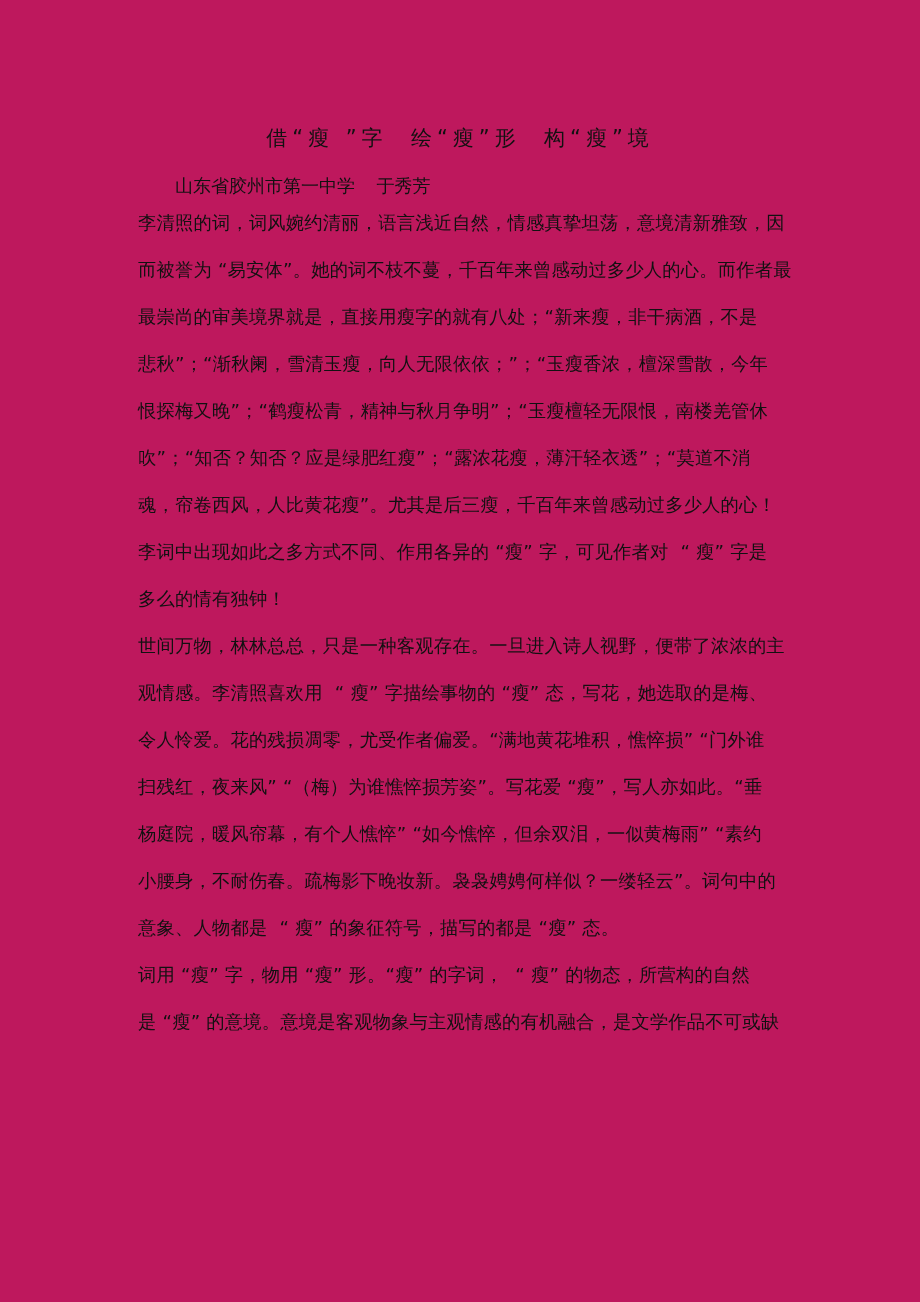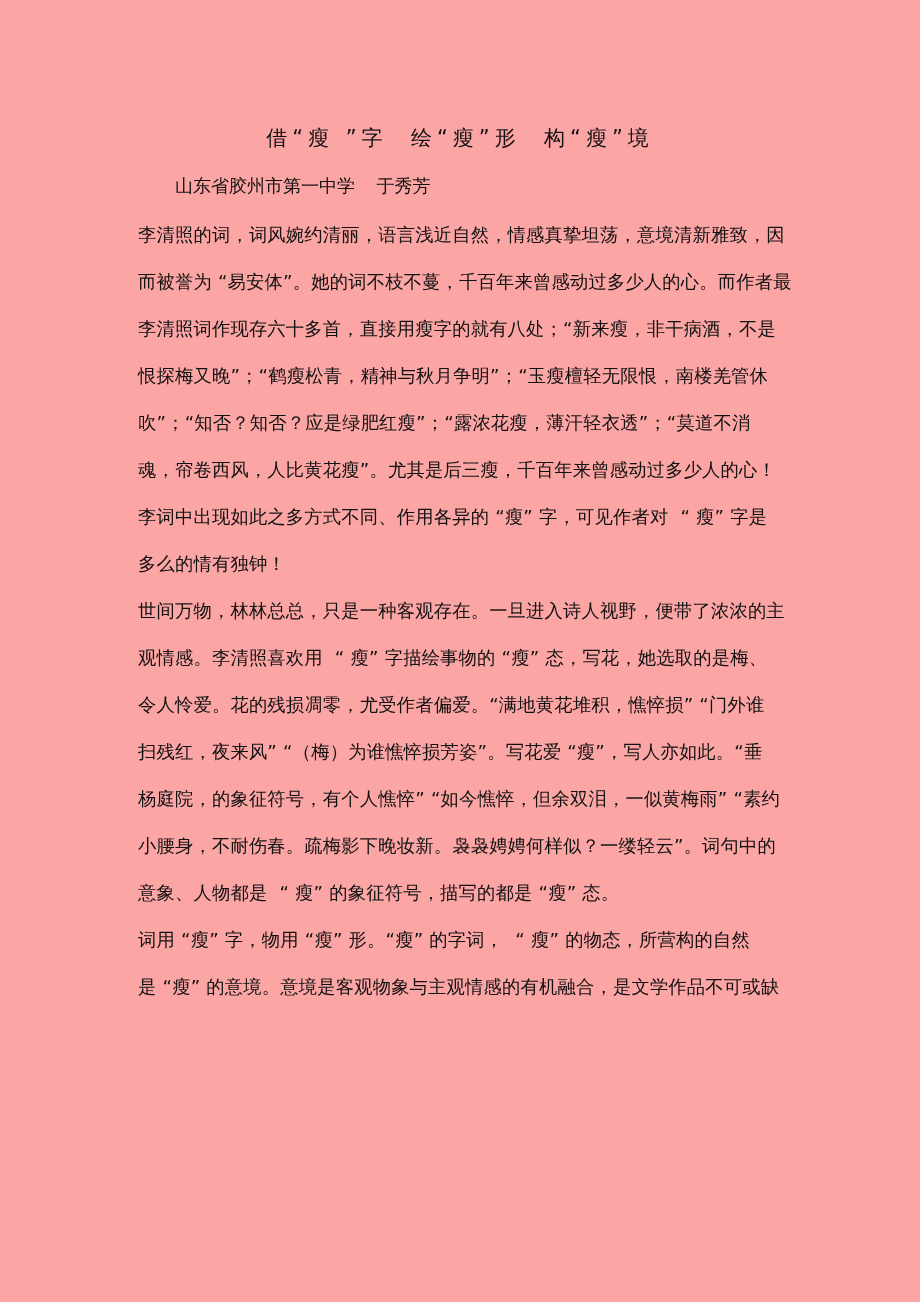--- a/index.html
+++ b/index.html
@@ -14,21 +14,21 @@
       overflow: hidden;
       font-family: "DejaVu Sans", "Liberation Sans", sans-serif;
       color: #111111;
     }
     .page {
       position: absolute;
       left: 0;
       top: 0;
       width: 920px;
       height: 1302px;
-      background: #fca5a5;
+      background: #be185d;
     }
     .title {
       position: absolute;
       left: 0;
       width: 920px;
       top: 124px;
       text-align: center;
       font-size: 21px;
       letter-spacing: 5px;
       line-height: 28px;
@@ -39,50 +39,51 @@
       left: 175px;
       top: 174px;
       font-size: 18px;
       line-height: 26px;
       white-space: pre;
       font-family: Liberation Mono, monospace;
     }
     .body-text {
       position: absolute;
       left: 138px;
-      top: 220px;
+      top: 208px;
       width: 655px;
     }
     .line {
       height: 47px;
       line-height: 30px;
       font-size: 18.3px;
       white-space: pre;
       letter-spacing: 0.2px;
     }
   </style>
 </head>
 <body>
 
 <div class="page">
   <div class="title">借“瘦 ”字  绘“瘦”形  构“瘦”境</div>
   <div class="author">山东省胶州市第一中学  于秀芳</div>
 
   <div class="body-text">
     <div class="line">李清照的词，词风婉约清丽，语言浅近自然，情感真挚坦荡，意境清新雅致，因</div>
     <div class="line">而被誉为 “易安体”。她的词不枝不蔓，千百年来曾感动过多少人的心。而作者最</div>
-    <div class="line">李清照词作现存六十多首，直接用瘦字的就有八处；“新来瘦，非干病酒，不是</div>
+    <div class="line">最崇尚的审美境界就是，直接用瘦字的就有八处；“新来瘦，非干病酒，不是</div>
+    <div class="line">悲秋”；“渐秋阑，雪清玉瘦，向人无限依依；”；“玉瘦香浓，檀深雪散，今年</div>
     <div class="line">恨探梅又晚”；“鹤瘦松青，精神与秋月争明”；“玉瘦檀轻无限恨，南楼羌管休</div>
     <div class="line">吹”；“知否？知否？应是绿肥红瘦”；“露浓花瘦，薄汗轻衣透”；“莫道不消</div>
     <div class="line">魂，帘卷西风，人比黄花瘦”。尤其是后三瘦，千百年来曾感动过多少人的心！</div>
     <div class="line">李词中出现如此之多方式不同、作用各异的 “瘦” 字，可见作者对  “ 瘦” 字是</div>
     <div class="line">多么的情有独钟！</div>
     <div class="line">世间万物，林林总总，只是一种客观存在。一旦进入诗人视野，便带了浓浓的主</div>
     <div class="line">观情感。李清照喜欢用  “ 瘦” 字描绘事物的 “瘦” 态，写花，她选取的是梅、</div>
     <div class="line">令人怜爱。花的残损凋零，尤受作者偏爱。“满地黄花堆积，憔悴损” “门外谁</div>
     <div class="line">扫残红，夜来风” “（梅）为谁憔悴损芳姿”。写花爱 “瘦”，写人亦如此。“垂</div>
-    <div class="line">杨庭院，的象征符号，有个人憔悴” “如今憔悴，但余双泪，一似黄梅雨” “素约</div>
+    <div class="line">杨庭院，暖风帘幕，有个人憔悴” “如今憔悴，但余双泪，一似黄梅雨” “素约</div>
     <div class="line">小腰身，不耐伤春。疏梅影下晚妆新。袅袅娉娉何样似？一缕轻云”。词句中的</div>
     <div class="line">意象、人物都是  “ 瘦” 的象征符号，描写的都是 “瘦” 态。</div>
     <div class="line">词用 “瘦” 字，物用 “瘦” 形。“瘦” 的字词，  “ 瘦” 的物态，所营构的自然</div>
     <div class="line">是 “瘦” 的意境。意境是客观物象与主观情感的有机融合，是文学作品不可或缺</div>
   </div>
 </div>
 
 </body></html>

